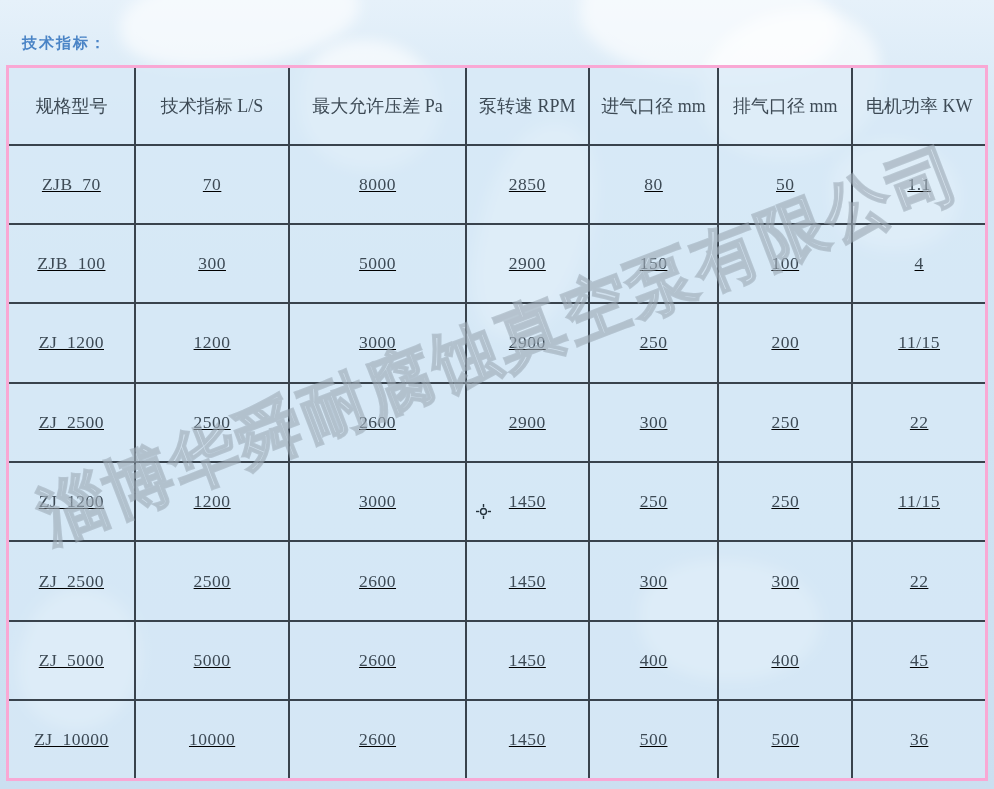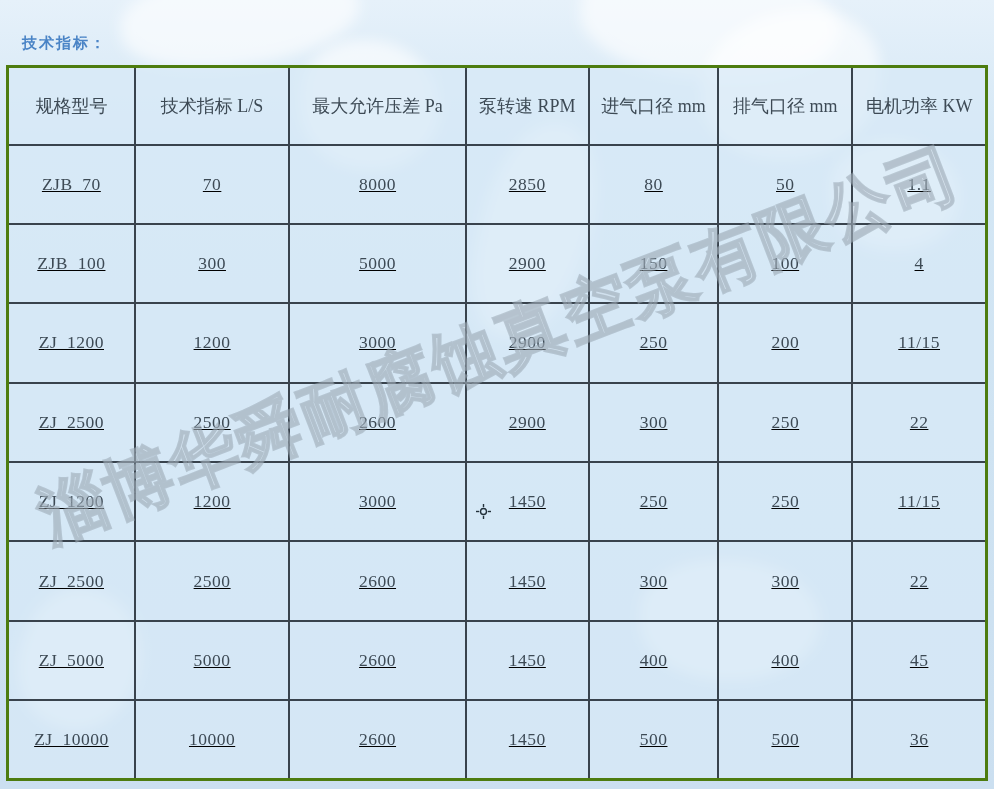--- a/index.html
+++ b/index.html
@@ -25,21 +25,21 @@
   .page-title {
     position:absolute; left:22px; top:6px; z-index:2;
     font-family:"Liberation Sans","DejaVu Sans",sans-serif;
     font-size:15px; font-weight:700; letter-spacing:2px; color:#4a84c6;margin-top:28px;
   }
 
   
   .spec-table {
     position:absolute; left:6px; top:65px; width:982px; height:716px; z-index:2;
     border-collapse:collapse; table-layout:fixed;
-    border:3px solid #4d7c0f;
+    border:3px solid #f9a8d4;
   }
   .spec-table th, .spec-table td {
     border:2px solid #39434d;
     background:rgba(216,234,247,0.74);
     text-align:center; vertical-align:middle;
     color:#3d4a55; white-space:pre;
     font-size:17.5px;
   }
   .spec-table thead th { height:78px; font-weight:400; font-size:18px; }
   .spec-table tbody tr { height:65px;text-decoration:underline; }

